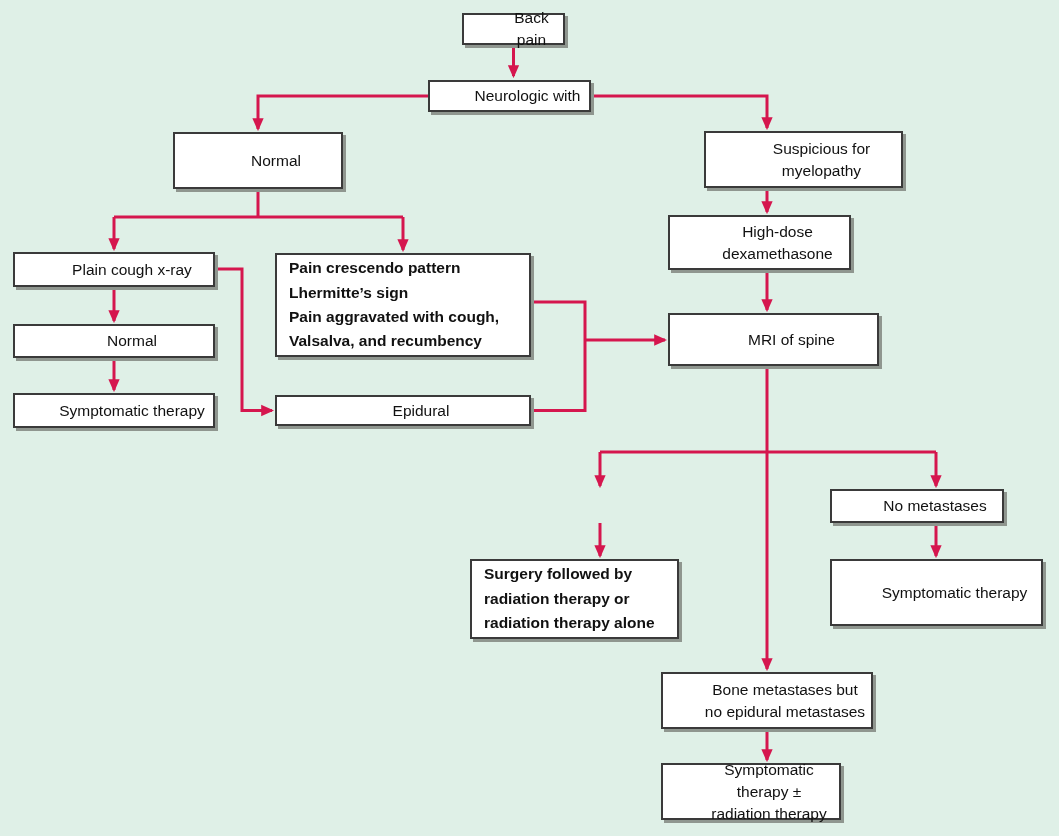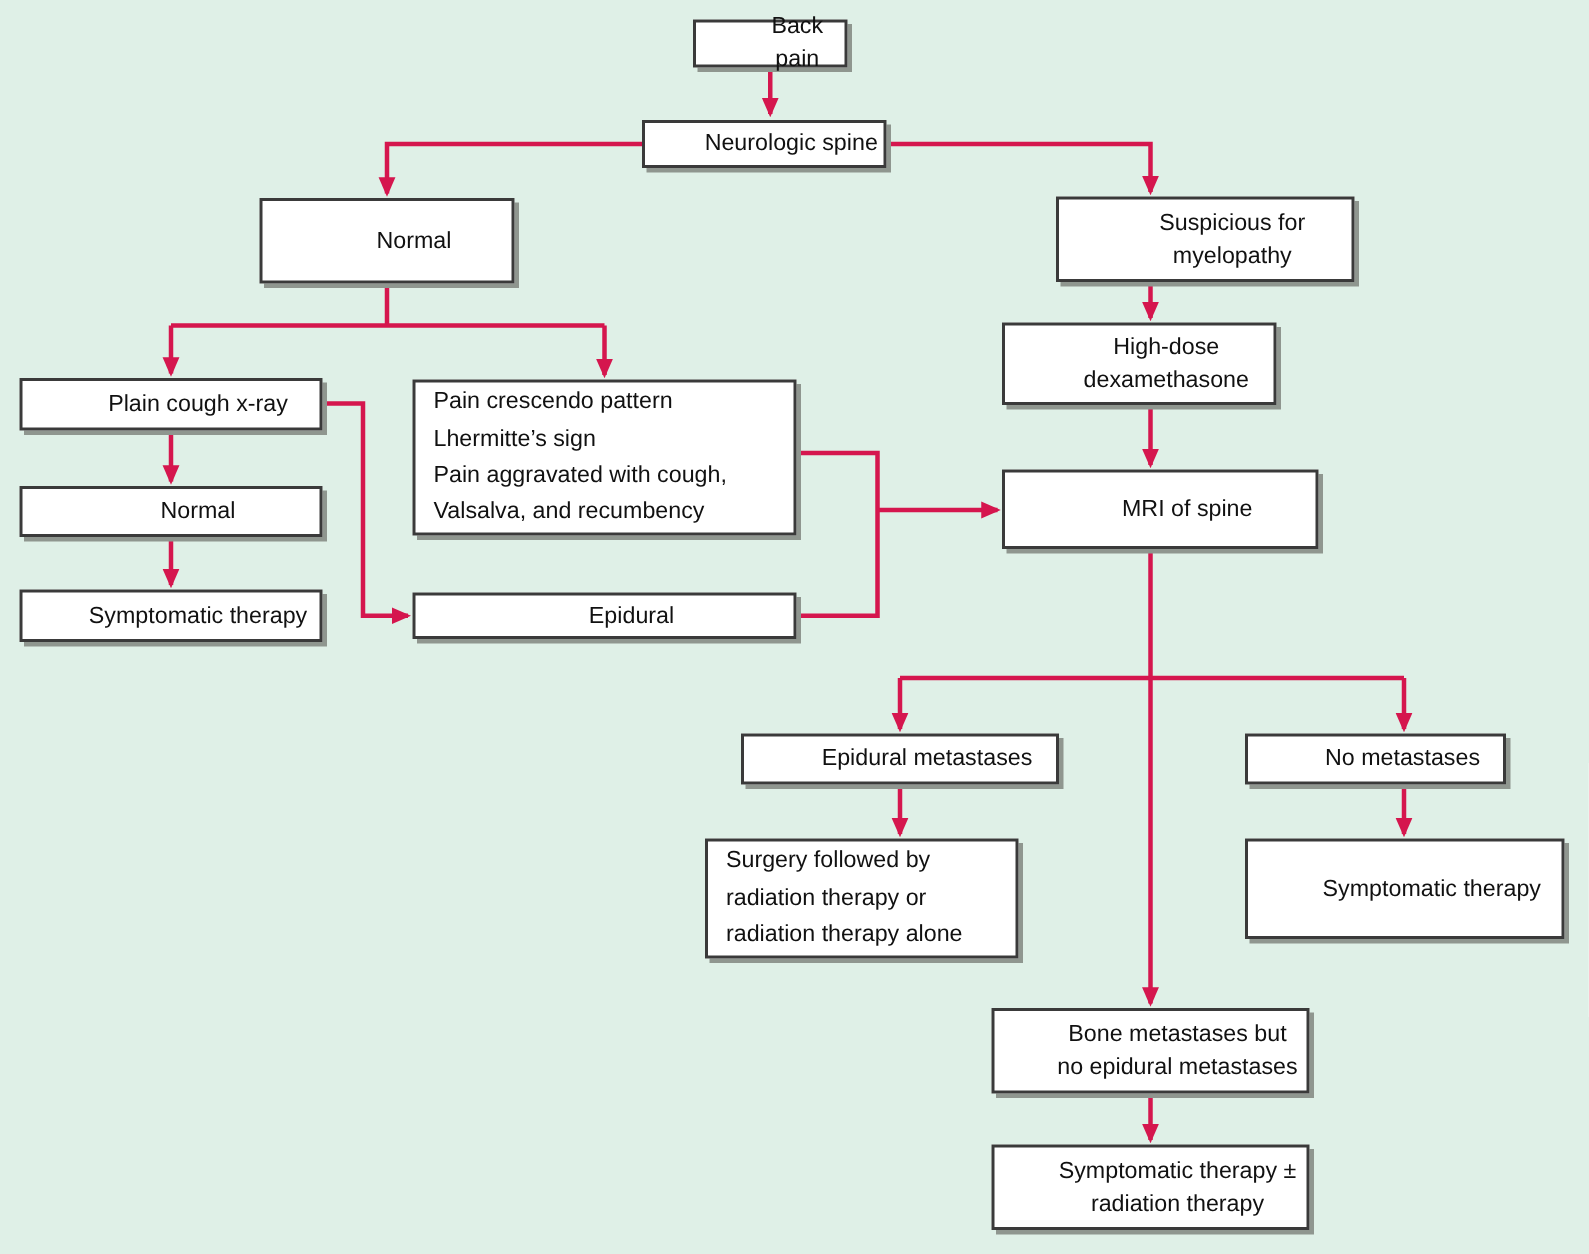--- a/index.html
+++ b/index.html
@@ -41,20 +41,21 @@
     justify-content: center;
     text-align: center;
     white-space: pre-line;
     padding-left: 36px;
   }
   .node.left-align {
     justify-content: flex-start;
     text-align: left;
     padding: 4px 12px;
     line-height: 1.58;
+    font-weight: bold;
   }
 </style>
 </head>
 <body>
 
 <div class="canvas">
 
   <svg class="edges" viewBox="0 0 1059 836" xmlns="http://www.w3.org/2000/svg">
     <defs>
       <marker id="ah" viewBox="0 0 12 12" refX="10" refY="6" markerWidth="13" markerHeight="13" markerUnits="userSpaceOnUse" orient="auto">
@@ -82,21 +83,21 @@
     <path class="edge" d="M600,523 V556" marker-end="url(#ah)"></path>
     <path class="edge" d="M936,523 V556" marker-end="url(#ah)"></path>
     <path class="edge" d="M767,729 V760" marker-end="url(#ah)"></path>
   </svg>
 
   <div class="node" style="left:462px; top:13px; width:103px; height:32px">
     <span>Back pain</span>
   </div>
 
   <div class="node" style="left:428px; top:80px; width:163px; height:32px">
-    <span>Neurologic spine</span>
+    <span>Neurologic with</span>
   </div>
 
   <div class="node" style="left:173px; top:132px; width:170px; height:57px">
     <span>Normal</span>
   </div>
 
   <div class="node" style="left:704px; top:131px; width:199px; height:57px">
     <span>Suspicious for
 myelopathy</span>
   </div>
@@ -126,41 +127,38 @@
   </div>
 
   <div class="node" style="left:13px; top:393px; width:202px; height:35px">
     <span>Symptomatic therapy</span>
   </div>
 
   <div class="node" style="left:275px; top:395px; width:256px; height:31px">
     <span>Epidural</span>
   </div>
 
-  <div class="node" style="left:494px; top:489px; width:212px; height:34px">
-    <span>Epidural metastases</span>
-  </div>
 
   <div class="node" style="left:830px; top:489px; width:174px; height:34px">
     <span>No metastases</span>
   </div>
 
   <div class="node left-align" style="left:470px; top:559px; width:209px; height:80px">
     <span>Surgery followed by
 radiation therapy or
 radiation therapy alone</span>
   </div>
 
   <div class="node" style="left:830px; top:559px; width:213px; height:67px">
     <span>Symptomatic therapy</span>
   </div>
 
   <div class="node" style="left:661px; top:672px; width:212px; height:57px">
     <span>Bone metastases but
 no epidural metastases</span>
   </div>
 
-  <div class="node" style="left:661px; top:763px; width:212px; height:57px">
+  <div class="node" style="left:661px; top:763px; width:180px; height:57px">
     <span>Symptomatic therapy ±
 radiation therapy</span>
   </div>
 
 </div>
 
 </body></html>

